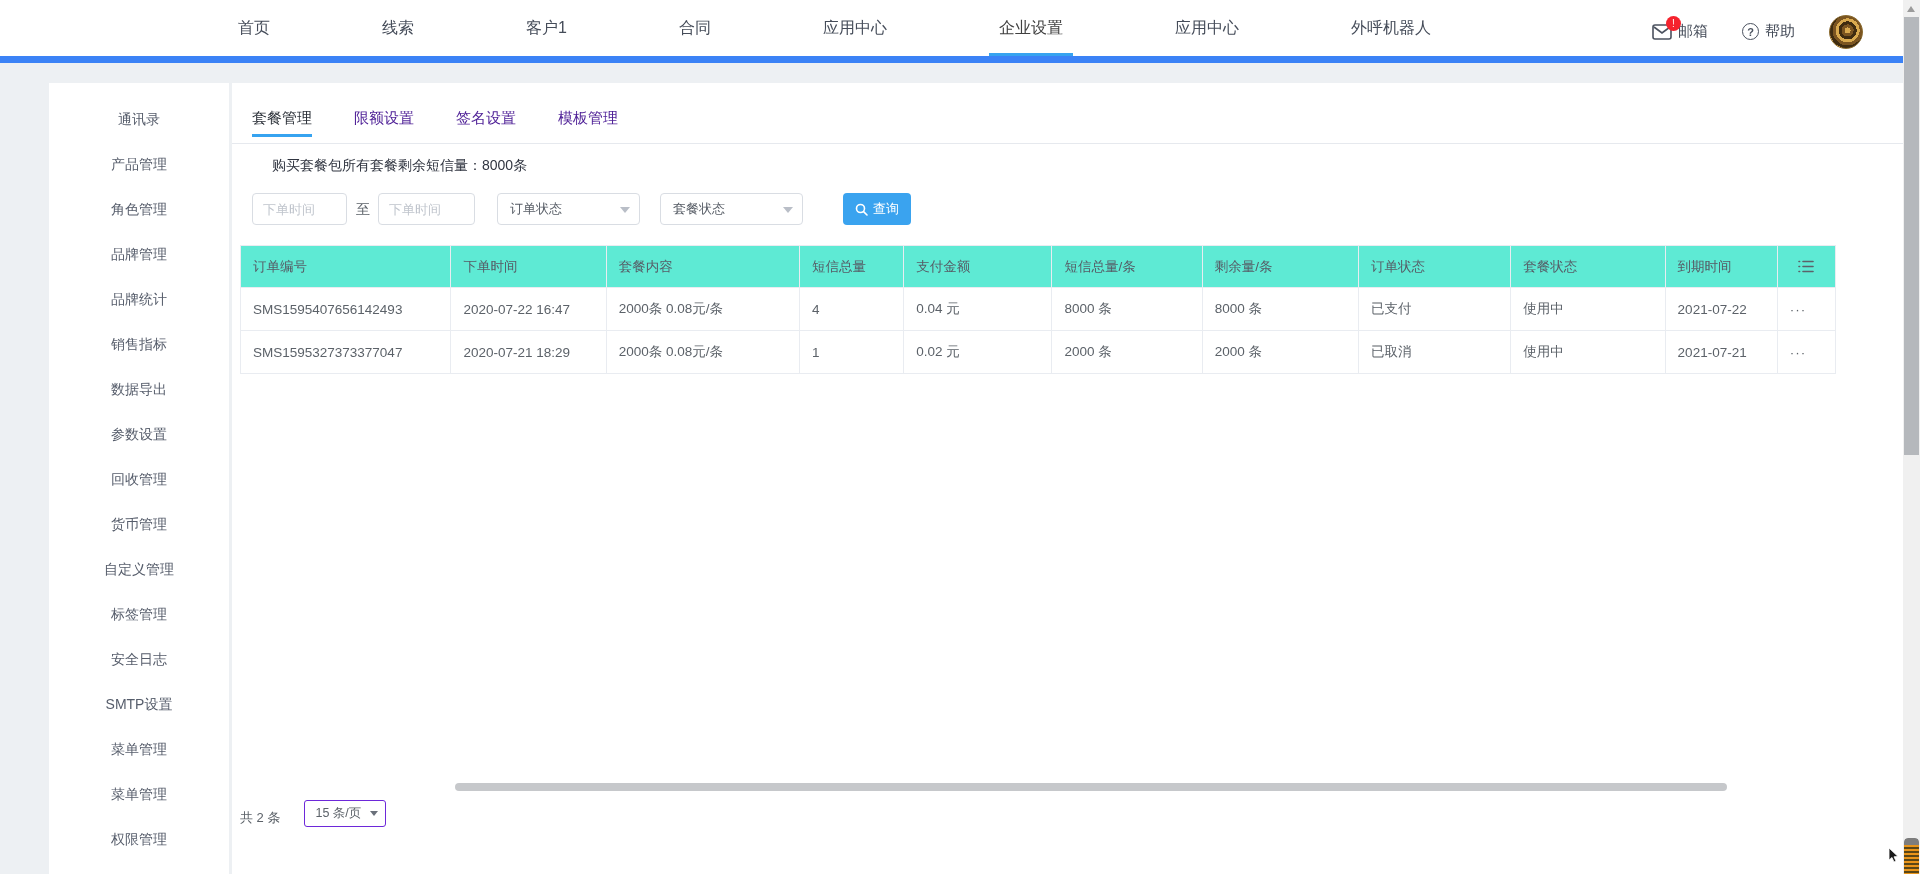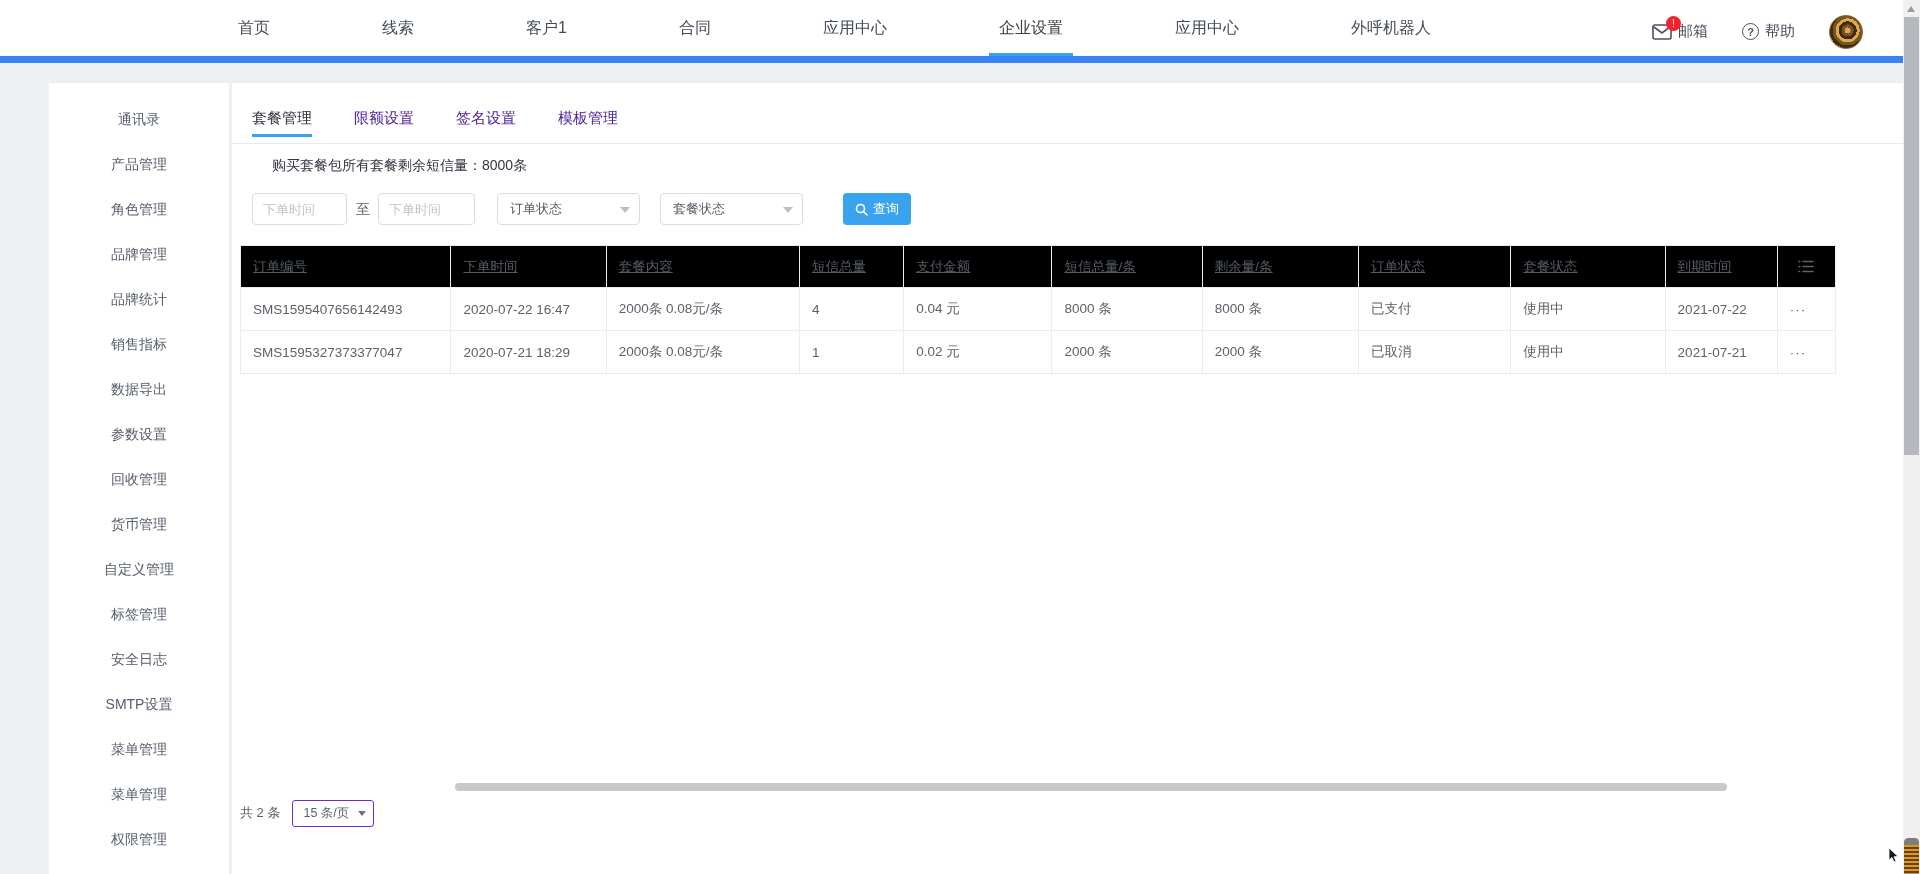--- a/index.html
+++ b/index.html
@@ -57,30 +57,30 @@
   .caret { position:absolute; right:9px; top:13px; width:0; height:0; border-left:5px solid transparent;
            border-right:5px solid transparent; border-top:6px solid #b9bec7; }
   .search-btn { position:absolute; left:611px; top:0; width:68px; height:32px; background:#3aa3ef; color:#fff;
                 border:none; border-radius:4px; font-size:13px; cursor:pointer; display:flex;
                 align-items:center; justify-content:center; gap:5px; font-family:inherit; }
 
   
   .tbl { position:absolute; left:8px; top:162px; width:1596px; border-collapse:collapse; table-layout:fixed; }
   .tbl th, .tbl td { border:1px solid #e9ecf1; font-weight:normal; text-align:left; padding:0 12px;
                      font-size:13.5px; white-space:nowrap; overflow:hidden; }
-  .tbl th { height:42px; background:#000000; color:#565c66;text-decoration:underline; }
+  .tbl th { height:42px; background:#5eead4; color:#565c66; }
   .tbl td { height:43px; background:#fff; color:#5c6269; }
   .th-icon-cell { text-align:center; }
   .ellipsis-cell { color:#9a9fa8; text-align:center; letter-spacing:1px; cursor:pointer; color:#989da6; }
 
   
   .hscroll { position:absolute; left:223px; top:700px; width:1272px; height:8px; background:#c6c8cb; border-radius:4px; cursor:pointer; }
 
   
-  .pager { position:absolute; left:8px; top:716px; height:28px; display:flex; align-items:center; gap:12px; }
+  .pager { position:absolute; left:8px; top:716px; height:28px; display:flex; align-items:flex-end; gap:24px; }
   .total { font-size:13px; color:#5c6269; }
   .page-size { position:relative; width:82px; height:27px; border:1px solid #6d28d9; border-radius:3px;
                font-size:12.5px; color:#5c6269; line-height:25px; padding:0 20px 0 10px; background:#fff; cursor:pointer; }
   .page-size .pcaret { position:absolute; right:7px; top:10px; width:0; height:0; border-left:4px solid transparent;
                border-right:4px solid transparent; border-top:5px solid #6a707a; }
 
   
   .vscroll { position:absolute; right:0; top:0; width:17px; height:874px; background:#f0f0f0; z-index:9; }
   .vscroll .up-arrow { position:absolute; top:6px; left:4px; width:0; height:0; border-left:4.5px solid transparent;
                border-right:4.5px solid transparent; border-bottom:6px solid #9b9b9b; }

